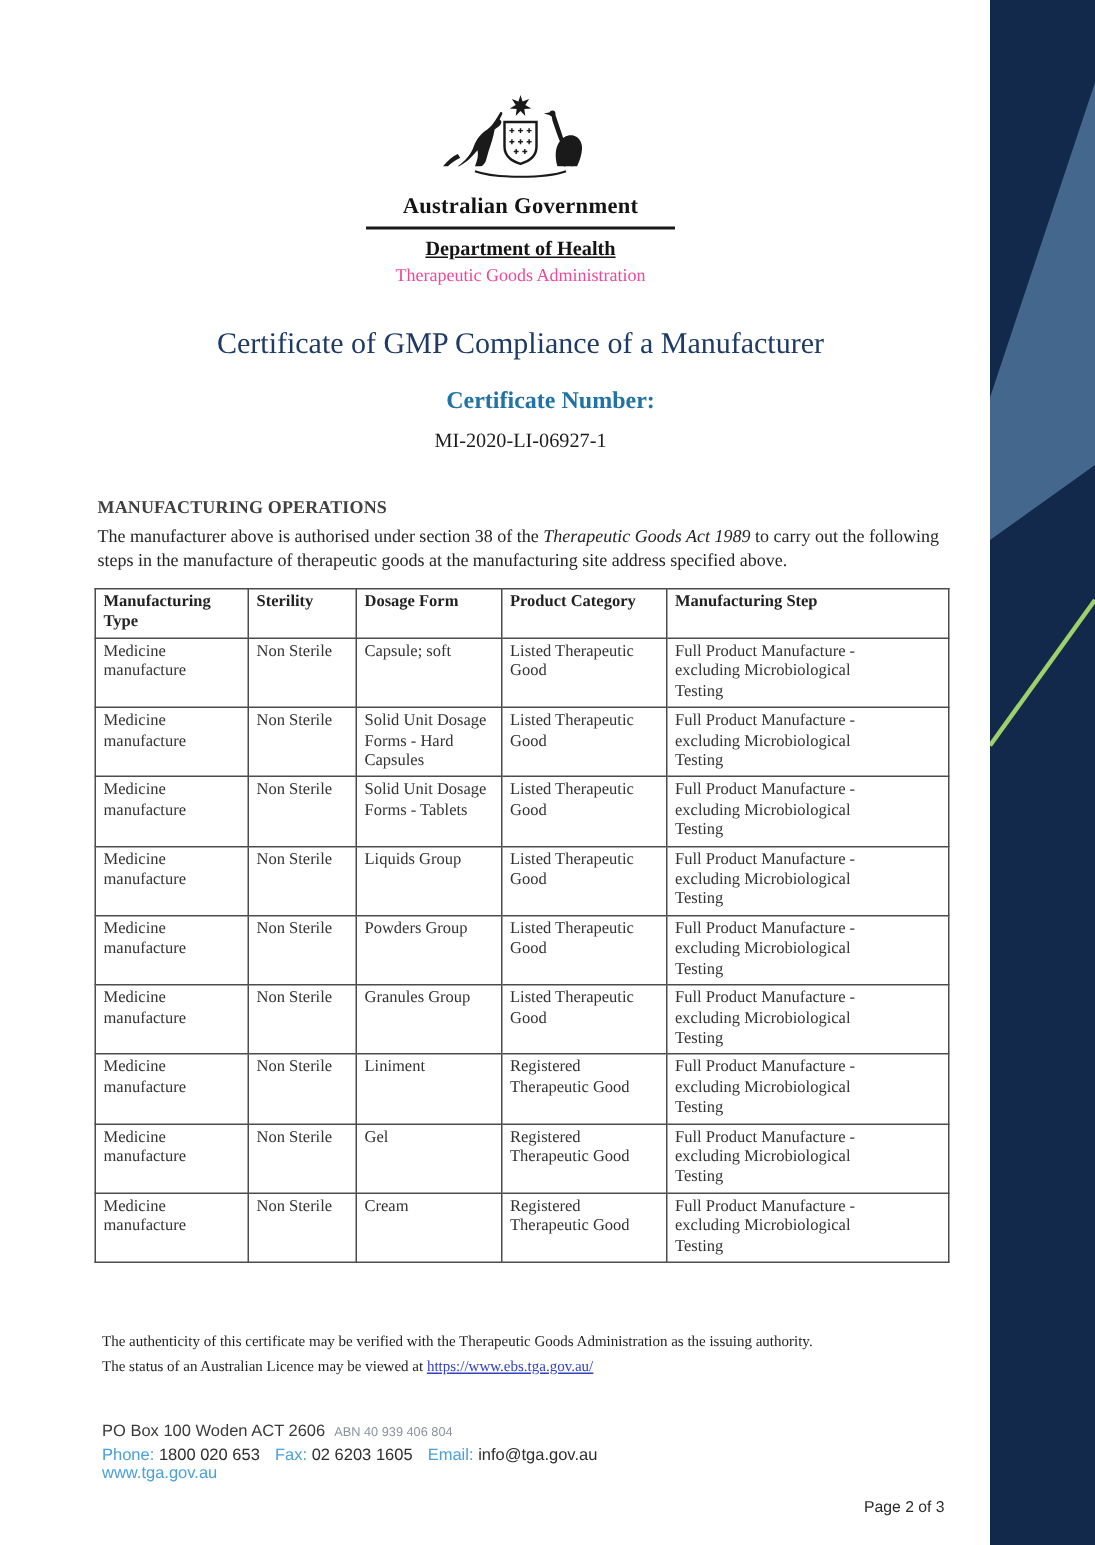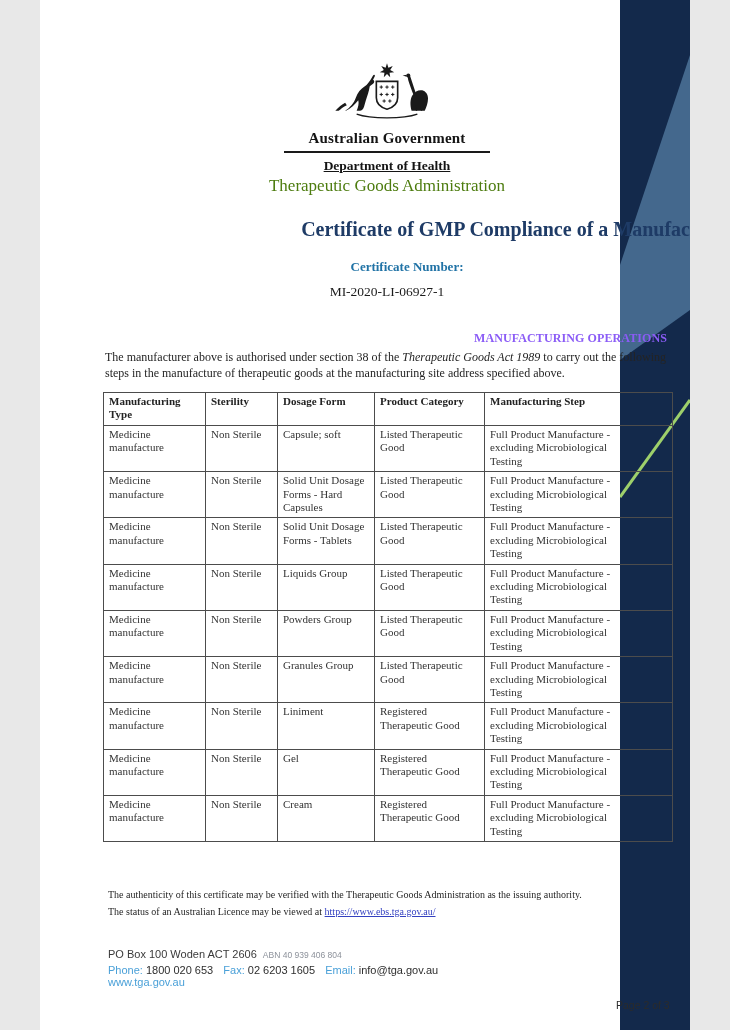--- a/index.html
+++ b/index.html
@@ -1,40 +1,40 @@
 <!DOCTYPE html>
 <html><head>
 <meta charset="utf-8">
 <style>
   * { margin:0; padding:0; box-sizing:border-box; }
   html,body { background:#e8e8e8; }
   .page {
-    position:relative; width:650px; height:1030px;
+    position:relative; width:730px; height:1030px;
     background:#ffffff; overflow:hidden; margin:0 auto;
     font-family:"Liberation Serif", serif; color:#262626;
   }
   
   .band { position:absolute; top:0; right:0; width:70px; height:1030px; }
 
   
   .doc-header { position:absolute; top:60px; left:0; width:694px; text-align:center; }
   .crest { display:block; margin:0 auto 6px auto; }
   .gov-name { font-size:15px; font-weight:bold; color:#141414; letter-spacing:.2px; }
   .hdr-divider { width:206px; height:1.5px; background:#1a1a1a; margin:4px auto 5px auto; }
   .dept { font-size:13.5px; font-weight:bold; color:#141414; margin-bottom:2px;text-decoration:underline; }
-  .agency { font-size:17px; color:#4d7c0f; }
-
-  .title { position:absolute; top:218px; left:0; width:694px; text-align:right;
-           font-size:20px; font-weight:bold; color:#1e3b66; }
+  .agency { font-size:12px; color:#ec4899; }
+
+  .title { position:absolute; top:218px; left:0; width:694px; text-align:center;
+           font-size:20px; font-weight:normal; color:#1e3b66; }
   .cert-block { position:absolute; top:259px; left:0; width:694px; text-align:center; }
-  .cert-label { font-size:13px; font-weight:bold; color:#2173a6; margin-bottom:9px;margin-left:40px; }
+  .cert-label { font-size:16px; font-weight:bold; color:#2173a6; margin-bottom:9px;margin-left:40px; }
   .cert-num { font-size:13.5px; color:#1c1c1c; }
 
   .section { position:absolute; top:331px; left:65px; width:562px; }
-  .section-heading { font-size:12px; font-weight:bold; color:#8b5cf6; margin-bottom:3px; letter-spacing:.1px;text-align:right; }
+  .section-heading { font-size:12px; font-weight:bold; color:#404040; margin-bottom:3px; letter-spacing:.1px; }
   .section-text { font-size:12px; line-height:16px; color:#242424; }
   .act-italic { font-style:italic; }
 
   table.ops { position:absolute; top:392px; left:63px; width:569px;
               border-collapse:collapse; table-layout:fixed;
               font-size:11px; line-height:13.4px; color:#333333; }
   table.ops th, table.ops td { border:1px solid #4c4c4c; vertical-align:top;
               padding:2px 5px 3px 5px; text-align:left; font-weight:normal; }
   table.ops th { font-weight:bold; color:#232323; height:33px; }
   table.ops td { height:43px; }

